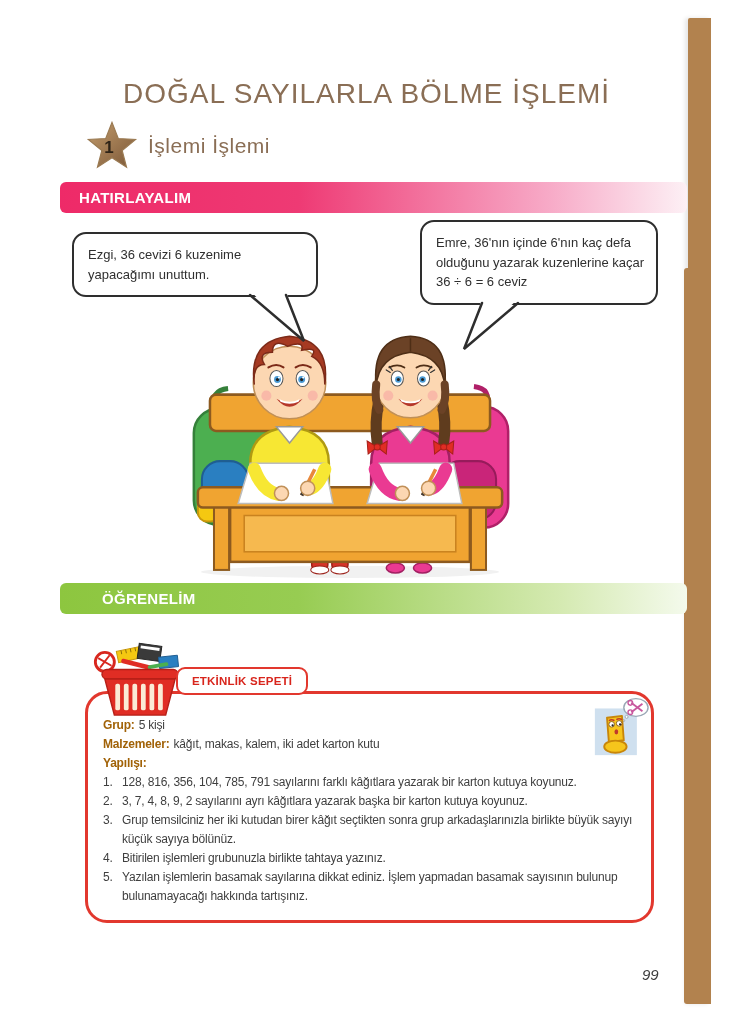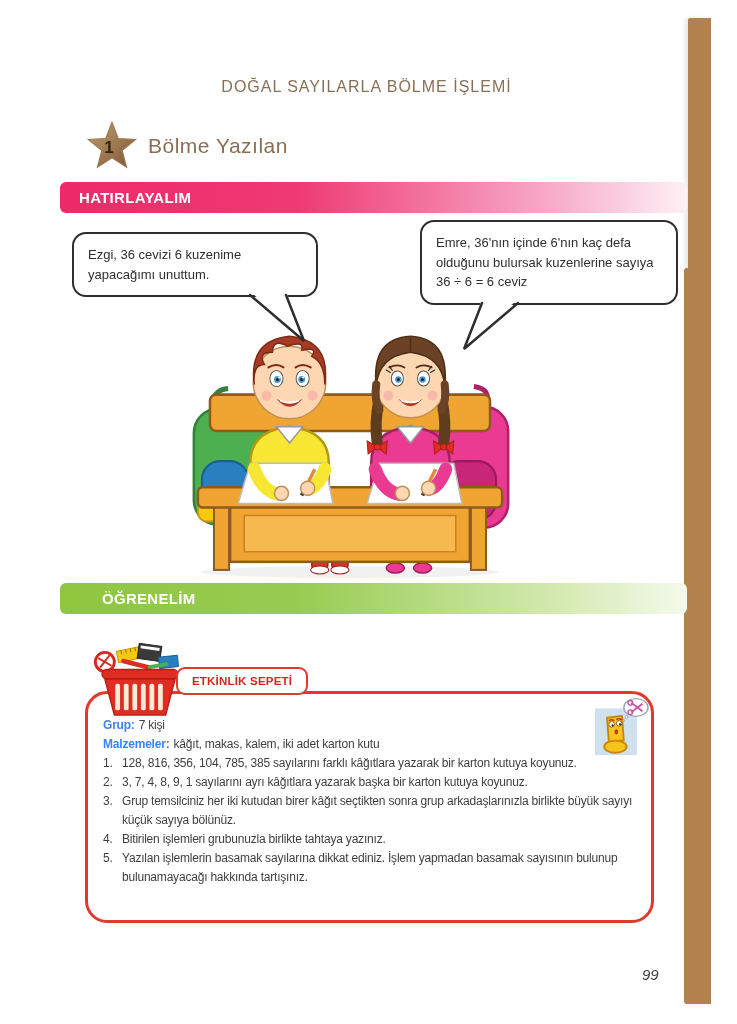--- a/index.html
+++ b/index.html
@@ -14,21 +14,21 @@
     background:#b2824e; border-radius:2px 0 0 3px;
     box-shadow:-3px 0 4px rgba(0,0,0,0.10);
   }
   .edge-bar-tab {
     position:absolute; left:684px; top:268px; width:27px; height:736px;
     background:#b2824e; border-radius:3px 0 0 3px;
   }
   
   .title {
     position:absolute; top:78px; left:30px; right:34px; text-align:center;
-    font-size:16px; font-weight:400; color:#8a6e55; letter-spacing:1px;
+    font-size:28px; font-weight:400; color:#8a6e55; letter-spacing:1px;
   }
   
   .section-head { position:absolute; top:120px; left:86px; display:flex; align-items:center; }
   .star { position:relative; width:52px; height:52px; }
   .star svg { display:block; }
   .star-num {
     position:absolute; inset:0; display:flex; align-items:center; justify-content:center;
     font-size:17px; font-weight:bold; color:#2e2317; padding-top:4px; padding-right:6px;
   }
   .section-title { font-size:21px; color:#8a6e55; margin-left:10px; letter-spacing:0.5px; }
@@ -40,42 +40,42 @@
   }
   .banner.pink { top:182px; background:linear-gradient(90deg,#ee2a68 0%,#ee3a74 38%,#f7aac7 78%,#fdf0f5 100%);padding-left:19px; }
   .banner.green { top:583px; background:linear-gradient(90deg,#8dc63f 0%,#97cc52 38%,#d5eab2 80%,#f4faec 100%);padding-left:42px; }
   
   .bubble {
     position:absolute; background:#ffffff; border:2.5px solid #2e2e2e; border-radius:14px;
     padding:11px 14px; font-size:13px; line-height:1.5; color:#2f2f2f; z-index:3;
   }
   .bubble .line { white-space:nowrap; }
   .bubble-left  { top:232px; left:72px;  width:246px; }
-  .bubble-right { top:220px; left:420px; width:258px; }
+  .bubble-right { top:220px; left:420px; width:238px; }
   .tail { position:absolute; z-index:4; }
   .tail-left  { left:168px; top:calc(100% - 4px); }
   .tail-right { left:34px;  top:calc(100% - 4px); }
   
   .illustration { position:absolute; top:310px; left:178px; width:344px; height:270px; z-index:2; }
   
   .basket { position:absolute; top:641px; left:92px; width:96px; height:76px; z-index:3; }
   .activity-label {
     position:absolute; top:667px; left:176px; height:28px; padding:0 14px;
     background:#ffffff; border:2.5px solid #e2382e; border-radius:9px;
     display:flex; align-items:center; z-index:3;
     color:#d8251c; font-weight:bold; font-size:11.5px; letter-spacing:0.2px;
   }
   .activity-box {
     position:absolute; top:691px; left:85px; width:569px; height:232px;
     border:3px solid #e2382e; border-radius:22px; background:#ffffff;
     padding:22px 8px 0 15px; z-index:1;
   }
   .glue-icon { position:absolute; top:697px; left:593px; width:56px; height:64px; z-index:2; }
   .meta { font-size:12px; line-height:19px; color:#3f3f3f; letter-spacing:-0.2px; }
-  .meta-label { color:#3b82f6; font-weight:bold; margin-right:4px; }
+  .meta-label { color:#a16207; font-weight:bold; margin-right:4px; }
   .steps { margin-top:0; }
   .step { display:flex; font-size:12px; line-height:19px; color:#3f3f3f; letter-spacing:-0.2px; }
   .step-num { flex:none; width:19px; }
   .step-text { flex:1; }
   
   .page-number { position:absolute; top:966px; left:642px; font-size:15px; color:#3c3c3c;font-style:italic; }
 </style>
 </head>
 <body>
 
@@ -92,39 +92,39 @@
         <defs>
           <linearGradient id="starGrad" x1="0" y1="0" x2="1" y2="1">
             <stop offset="0" stop-color="#c49d6d"></stop>
               <stop offset="1" stop-color="#7a5636"></stop>
           </linearGradient>
         </defs>
         <path d="M22,2 L27.3,15.7 L41.9,16.5 L30.6,25.8 L34.3,40 L22,32 L9.7,40 L13.4,25.8 L2,16.5 L16.7,15.7 Z" fill="url(#starGrad)" stroke="#9a7a52" stroke-width="1"></path>
       </svg>
       <span class="star-num">1</span>
     </span>
-    <span class="section-title">Bölme Yazılan</span>
+    <span class="section-title">İşlemi İşlemi</span>
   </div>
 
   <div class="banner pink">
     <span>HATIRLAYALIM</span>
   </div>
 
   <div class="bubble bubble-left">
     <div class="line">Ezgi, 36 cevizi 6 kuzenime</div>
     <div class="line">yapacağımı unuttum.</div>
     <svg class="tail tail-left" width="70" height="54">
       <polygon points="8,0 62,50 44,0" fill="#ffffff"></polygon>
       <path d="M8,4 L62,50 L44,4" fill="none" stroke="#2e2e2e" stroke-width="2.5" stroke-linecap="round"></path>
     </svg>
   </div>
 
   <div class="bubble bubble-right">
     <div class="line">Emre, 36'nın içinde 6'nın kaç defa</div>
-    <div class="line">olduğunu bulursak kuzenlerine sayıya</div>
+    <div class="line">olduğunu yazarak kuzenlerine kaçar</div>
     <div class="line">36 ÷ 6 = 6 ceviz</div>
     <svg class="tail tail-right" width="70" height="54">
       <polygon points="62,0 8,50 26,0" fill="#ffffff"></polygon>
       <path d="M62,4 L8,50 L26,4" fill="none" stroke="#2e2e2e" stroke-width="2.5" stroke-linecap="round"></path>
     </svg>
   </div>
 
   <div class="illustration">
     <svg viewBox="0 0 330 268" width="344" height="270">
       <ellipse cx="165" cy="260" rx="148" ry="6" fill="#f1f1f1"></ellipse>
@@ -297,33 +297,36 @@
       <circle cx="21" cy="30" r="1.2" fill="#222222"></circle>
       <circle cx="29" cy="29" r="1.2" fill="#222222"></circle>
       <path d="M17,25 Q20,23 23,25" stroke="#c0392b" stroke-width="1.5" fill="none"></path>
       <path d="M25,24 Q28,22 31,24" stroke="#c0392b" stroke-width="1.5" fill="none"></path>
       <ellipse cx="25" cy="37" rx="2" ry="2.8" fill="#c0392b"></ellipse>
     </svg>
   </div>
 
   <div class="activity-box">
     <p class="meta">
-      <span class="meta-label">Grup:</span><span>7 kişi</span>
+      <span class="meta-label">Grup:</span><span>5 kişi</span>
     </p>
     <p class="meta">
       <span class="meta-label">Malzemeler:</span><span>kâğıt, makas, kalem, iki adet karton kutu</span>
     </p>
+    <p class="meta">
+      <span class="meta-label">Yapılışı:</span>
+    </p>
     <div class="steps">
       <div class="step">
         <span class="step-num">1.</span>
-        <span class="step-text">128, 816, 356, 104, 785, 385 sayılarını farklı kâğıtlara yazarak bir karton kutuya koyunuz.</span>
+        <span class="step-text">128, 816, 356, 104, 785, 791 sayılarını farklı kâğıtlara yazarak bir karton kutuya koyunuz.</span>
       </div>
       <div class="step">
         <span class="step-num">2.</span>
-        <span class="step-text">3, 7, 4, 8, 9, 1 sayılarını ayrı kâğıtlara yazarak başka bir karton kutuya koyunuz.</span>
+        <span class="step-text">3, 7, 4, 8, 9, 2 sayılarını ayrı kâğıtlara yazarak başka bir karton kutuya koyunuz.</span>
       </div>
       <div class="step">
         <span class="step-num">3.</span>
         <span class="step-text">Grup temsilciniz her iki kutudan birer kâğıt seçtikten sonra grup arkadaşlarınızla birlikte büyük sayıyı küçük sayıya bölünüz.</span>
       </div>
       <div class="step">
         <span class="step-num">4.</span>
         <span class="step-text">Bitirilen işlemleri grubunuzla birlikte tahtaya yazınız.</span>
       </div>
       <div class="step">

